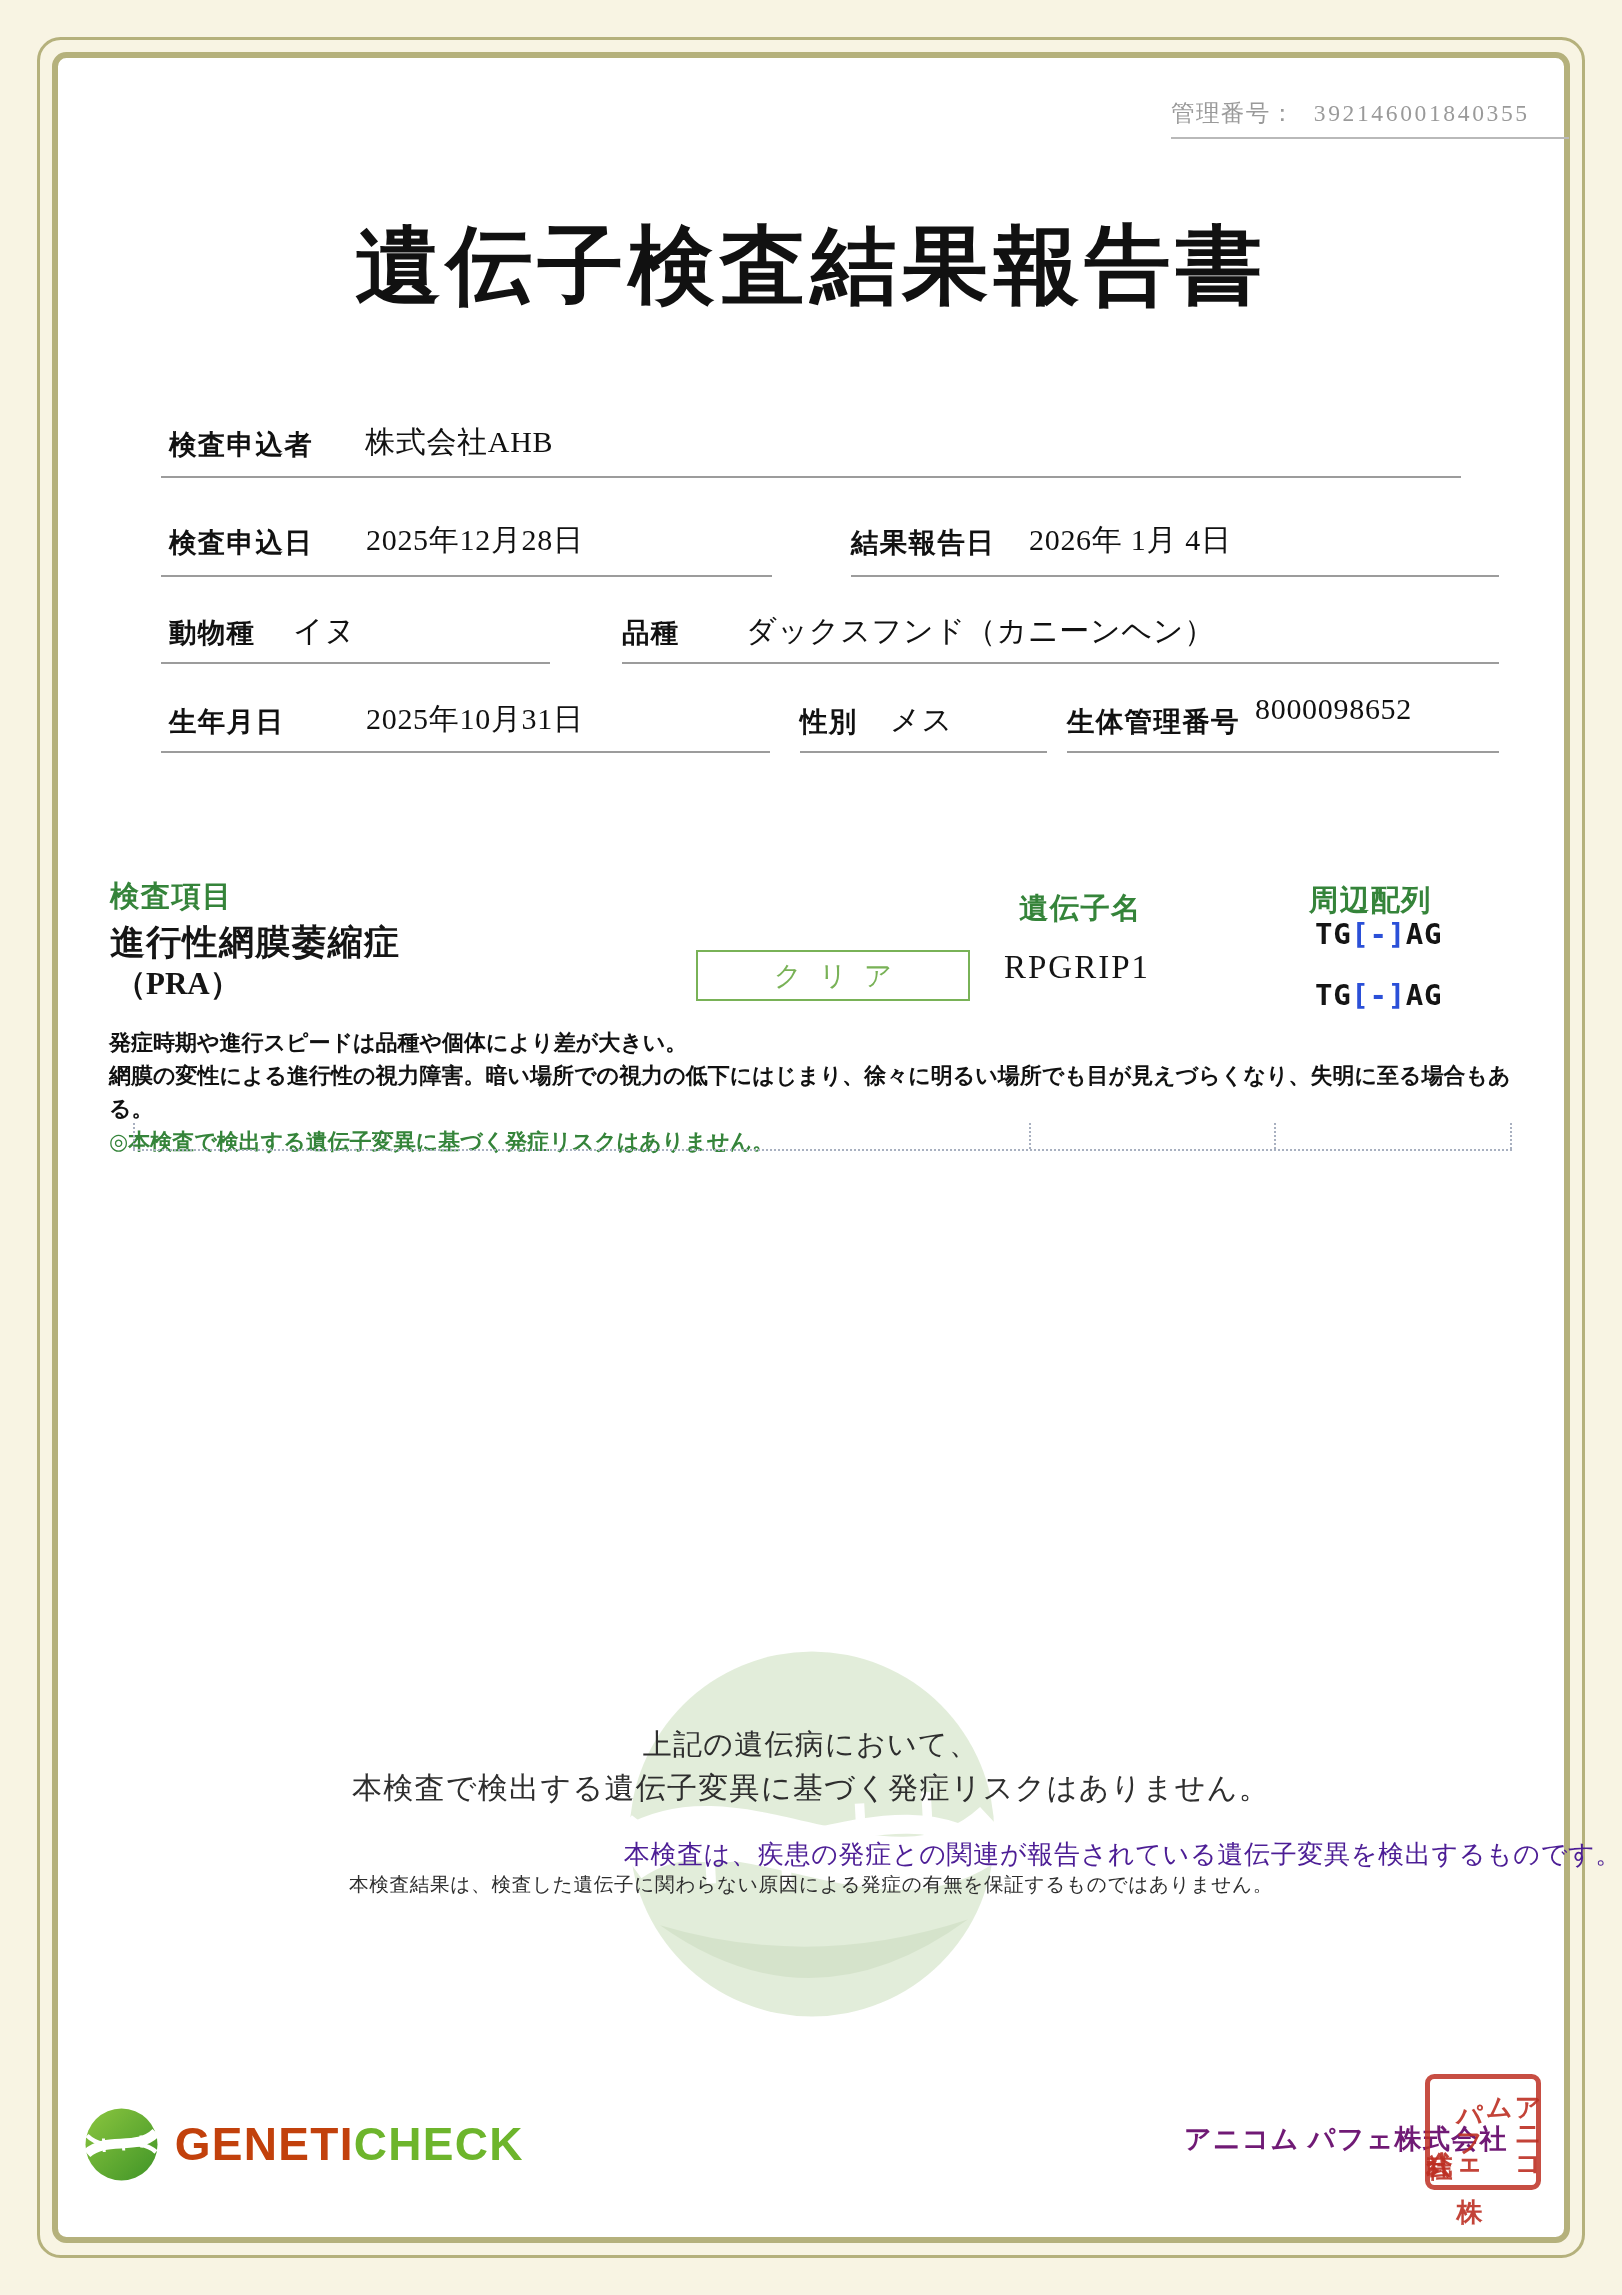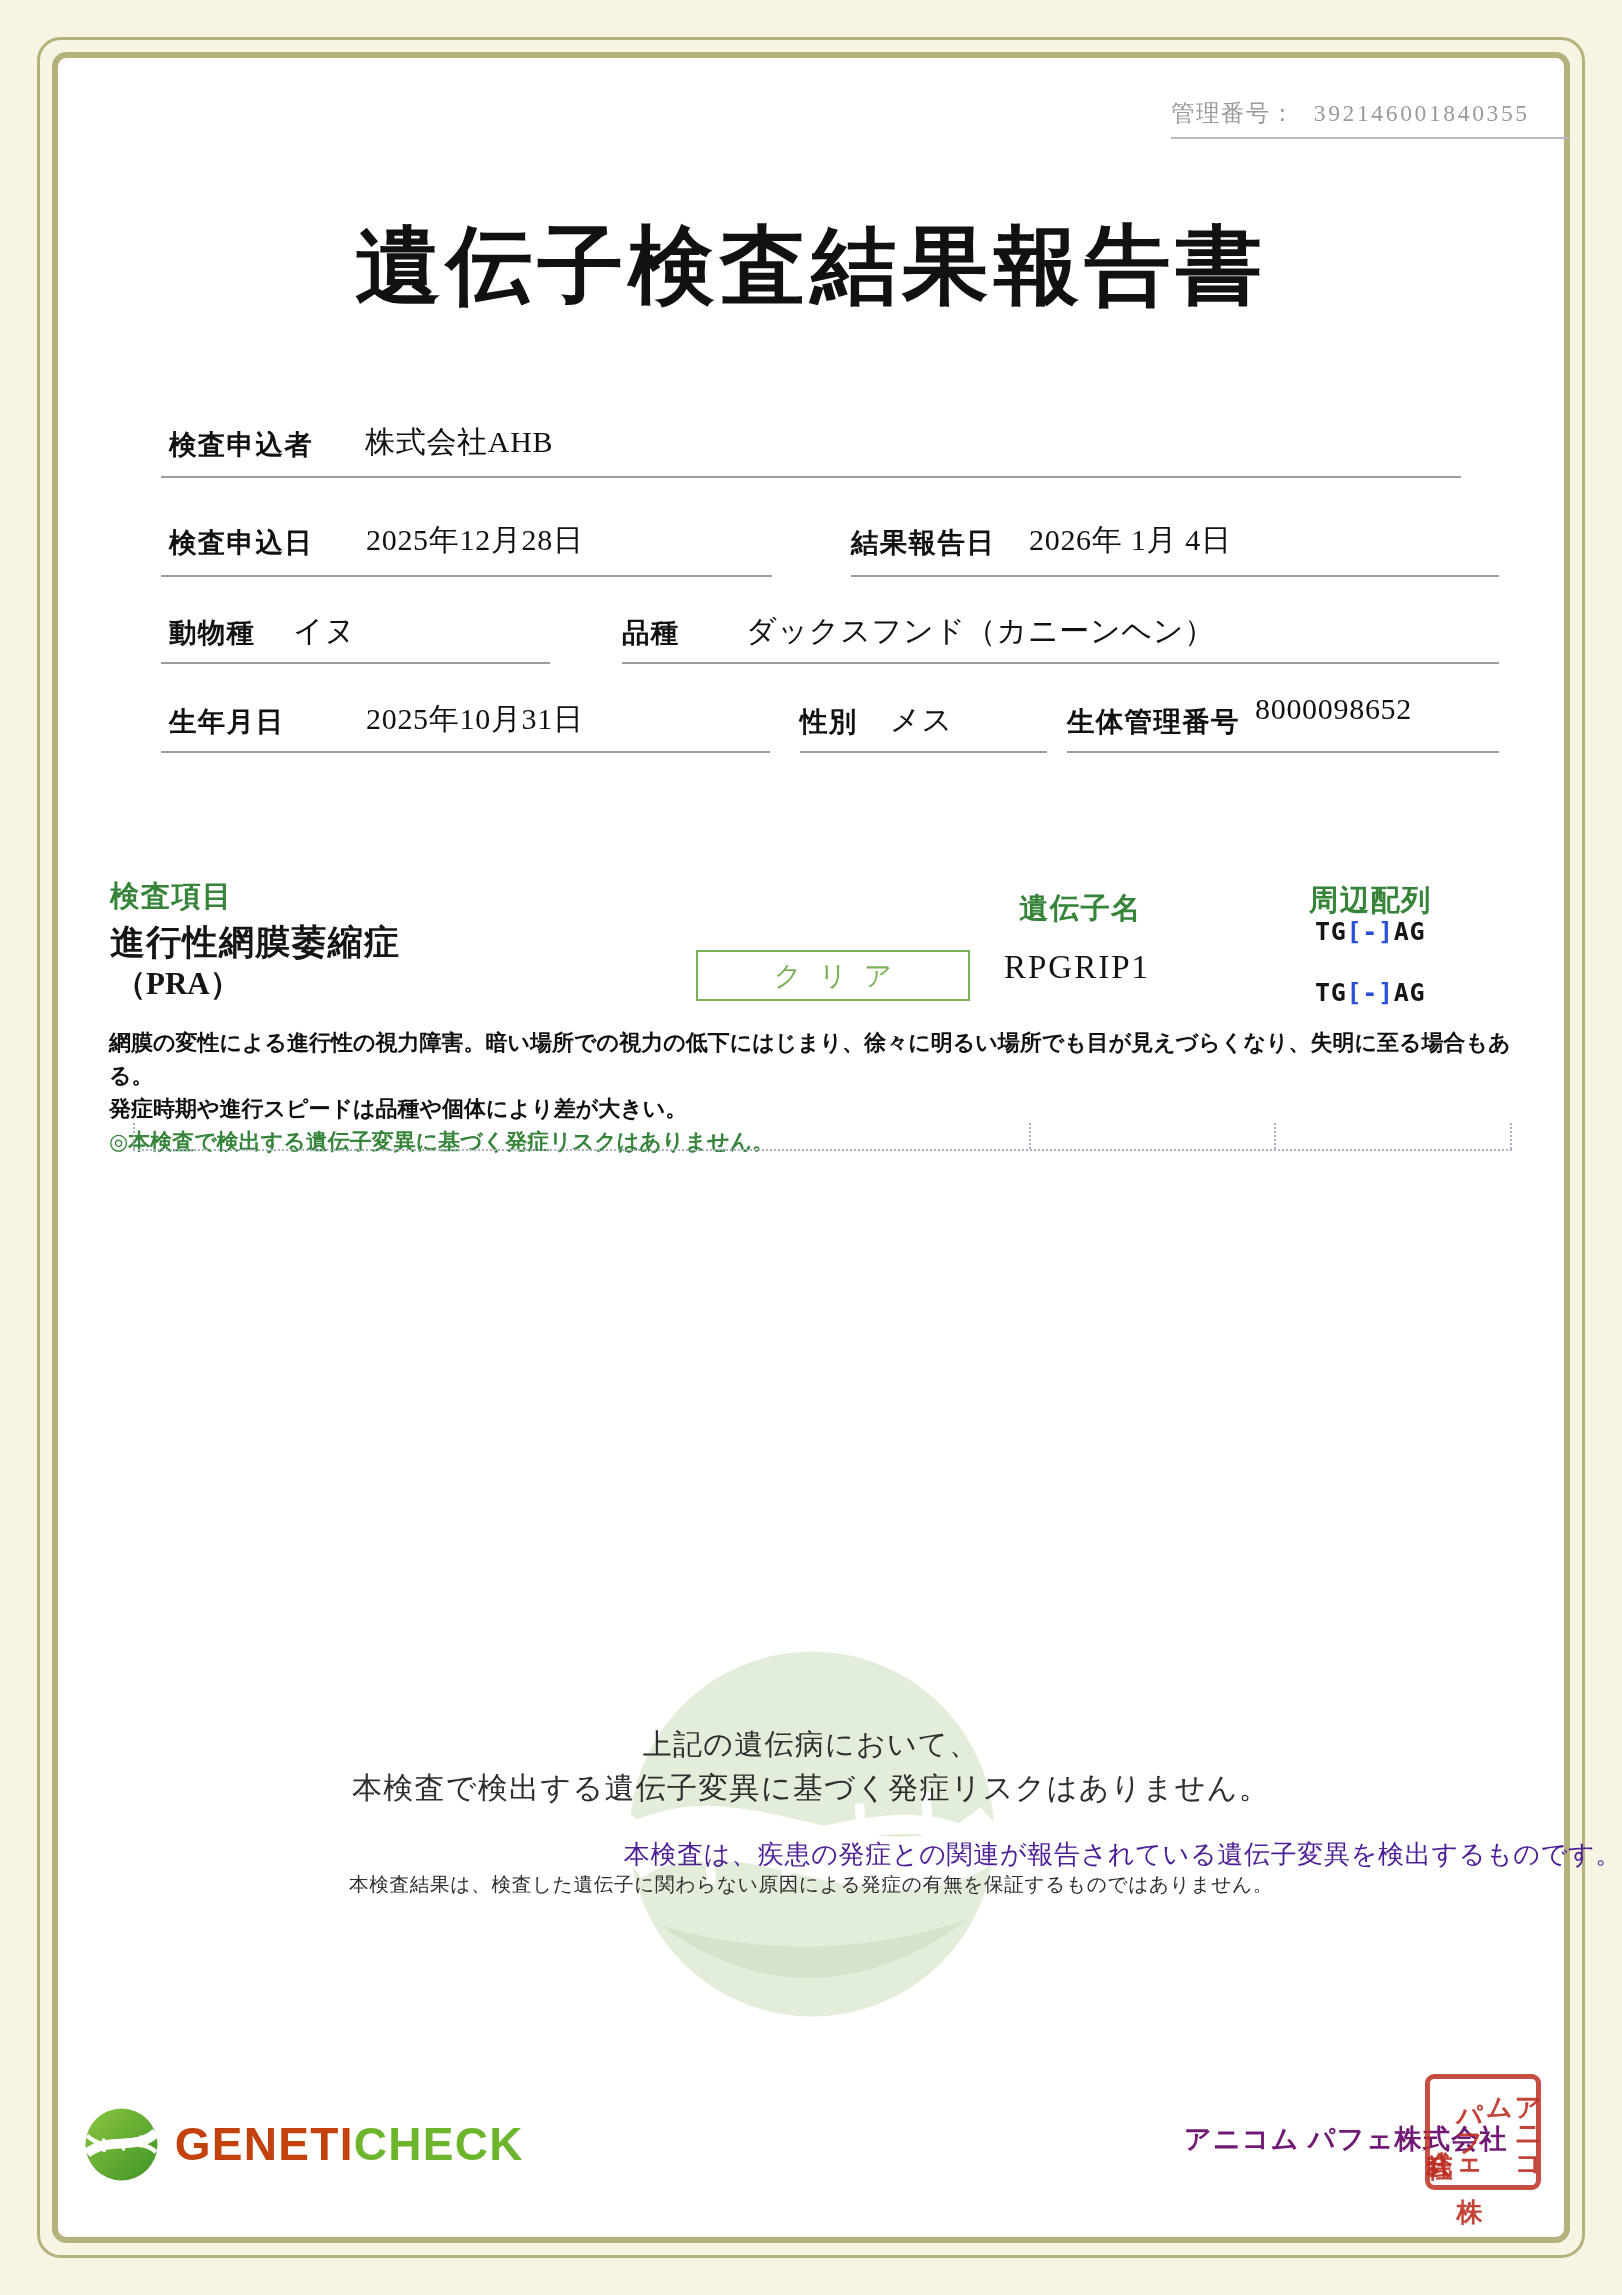--- a/index.html
+++ b/index.html
@@ -20,21 +20,21 @@
   .flabel{position:absolute;font-size:27.5px;font-weight:bold;color:#111;letter-spacing:1.3px;}
   .fvalue{position:absolute;font-size:30px;color:#111;letter-spacing:0.7px;}
   .uline{position:absolute;height:0;border-bottom:2.6px solid #9c9c9c;}
   .glabel{position:absolute;font-size:29.4px;font-weight:bold;color:#35843a;letter-spacing:1.3px;}
   .disease{position:absolute;left:110px;top:919px;font-size:35px;font-weight:bold;letter-spacing:1.3px;}
   .disease-sub{position:absolute;left:115px;top:963px;font-size:31px;font-weight:bold;}
   .status-box{position:absolute;left:696px;top:950px;width:270px;height:47px;border:2px solid #79b257;
               display:flex;align-items:center;justify-content:center;}
   .status-box span{font-size:27.5px;color:#79b257;letter-spacing:17px;padding-left:17px;}
   .gene-name{position:absolute;left:1004px;top:949px;font-size:33px;letter-spacing:2px;}
-  .seq{position:absolute;left:1315px;font-size:25px;font-weight:bold;letter-spacing:0.7px;}
+  .seq{position:absolute;left:1315px;font-size:29px;font-weight:bold;letter-spacing:0.7px;}
   .seq .var{color:#2b50d8;}
   .desc{position:absolute;left:109px;top:1026px;width:1427px;font-size:22px;font-weight:bold;line-height:33px;color:#111;}
   .desc .risk{color:#35843a;}
   .dotted-row{position:absolute;left:133px;top:1123px;width:1379px;height:26px;border-bottom:2px dotted #a8b0c0;}
   .dotted-v{position:absolute;top:0;height:26px;width:0;border-left:2px dotted #a8b0c0;}
   .sum1{position:absolute;left:0;top:1725px;width:100%;text-align:center;font-size:29px;color:#2e2e2e;letter-spacing:1.3px;}
   .sum2{position:absolute;left:0;top:1768px;width:100%;text-align:center;font-size:30px;color:#2e2e2e;letter-spacing:1.3px;}
   .note1{position:absolute;left:0;top:1837px;width:100%;text-align:right;font-size:26px;color:#4c1d95;letter-spacing:0.7px;}
   .note2{position:absolute;left:0;top:1871px;width:100%;text-align:center;font-size:19.6px;color:#2e2e2e;letter-spacing:0.7px;}
   .logo-wrap{position:absolute;left:84px;top:2106px;height:76px;display:flex;align-items:center;}
@@ -117,22 +117,22 @@
     <div class="gene-name serif">RPGRIP1</div>
 
     <div class="seq mono" style="top:917px;">
       <span>TG</span><span class="var">[-]</span><span>AG</span>
     </div>
     <div class="seq mono" style="top:978px;">
       <span>TG</span><span class="var">[-]</span><span>AG</span>
     </div>
 
     <div class="desc">
+      <div>発症時期や進行スピードは品種や個体により差が大きい。</div>
       <div>網膜の変性による進行性の視力障害。暗い場所での視力の低下にはじまり、徐々に明るい場所でも目が見えづらくなり、失明に至る場合もある。</div>
-      <div>発症時期や進行スピードは品種や個体により差が大きい。</div>
       <div class="risk">◎本検査で検出する遺伝子変異に基づく発症リスクはありません。</div>
     </div>
 
     <div class="dotted-row">
       <div class="dotted-v" style="left:0;"></div>
       <div class="dotted-v" style="left:896px;"></div>
       <div class="dotted-v" style="left:1141px;"></div>
       <div class="dotted-v" style="left:1377px;"></div>
     </div>
 

